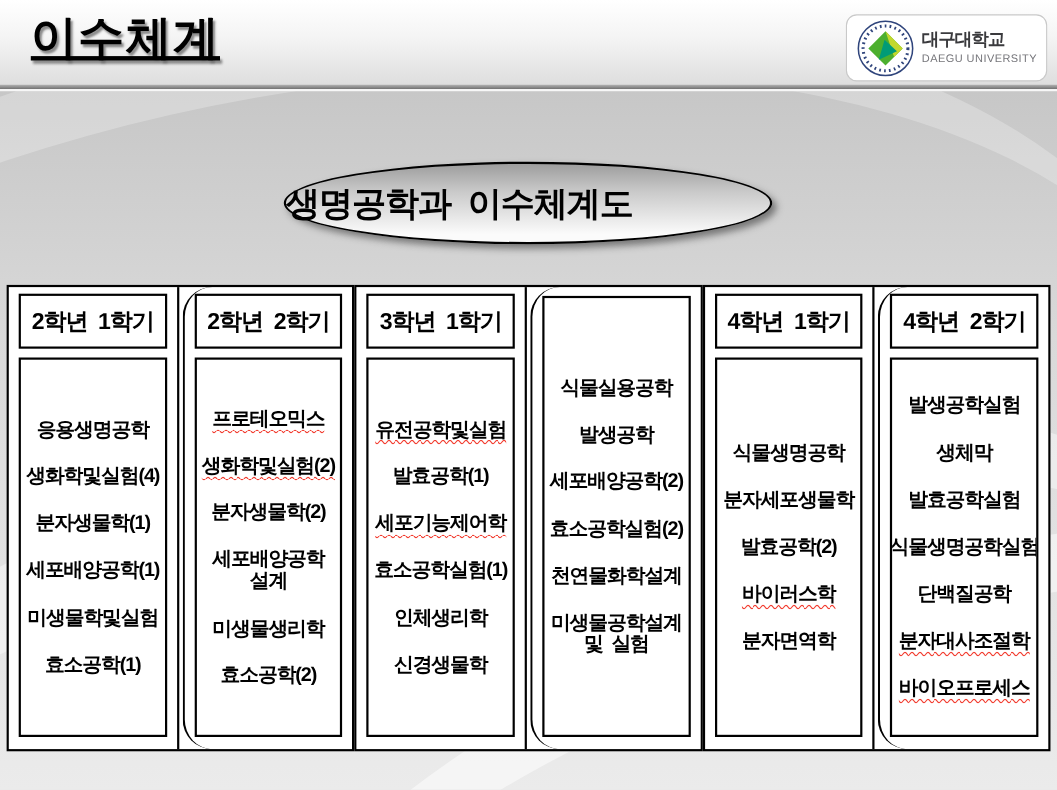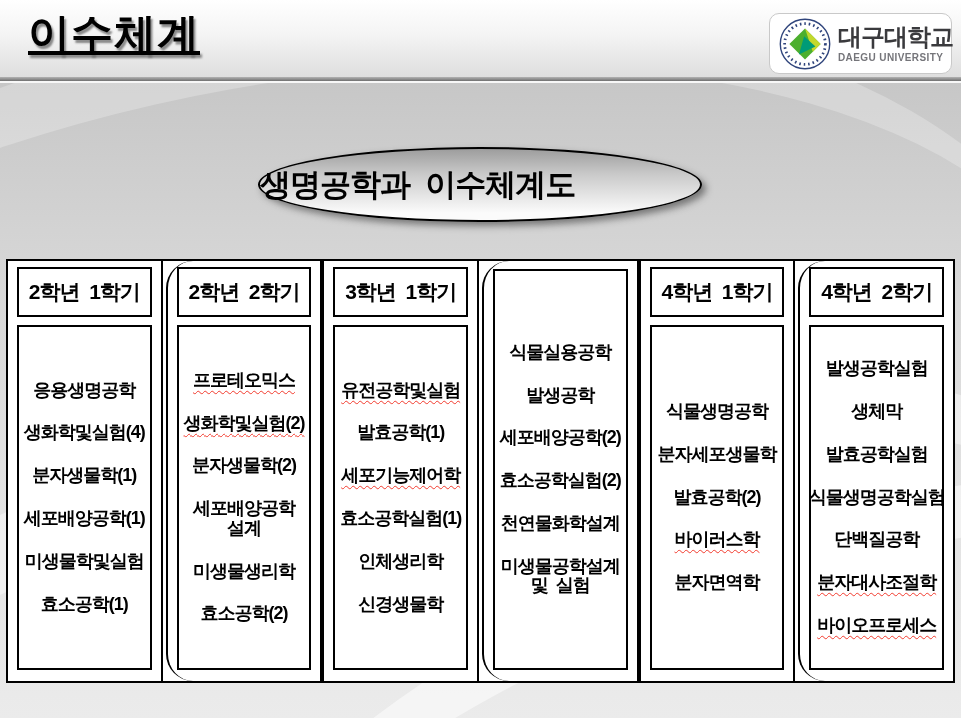--- a/index.html
+++ b/index.html
@@ -17,23 +17,23 @@
     background:linear-gradient(180deg,#b3b3b3,#707070); }
   .strip-line-light { position:absolute; top:81px; left:0; width:100%; height:2px;
     background:#f7f7f7; }
 
   
   .logo-badge { position:absolute; right:9px; top:13px; width:183px; height:61px;
     background:#fff; border:1px solid #c9c9c9; border-radius:10px;
     display:flex; align-items:center; padding:0 9px; gap:7px; }
   .seal { flex:0 0 auto; }
   .logo-text { display:flex; flex-direction:column; justify-content:center; }
-  .logo-ko { font-size:24px; font-weight:bold; color:#3a3a3d; line-height:1;
+  .logo-ko { font-size:16px; font-weight:bold; color:#3a3a3d; line-height:1;
     letter-spacing:-1px; white-space:pre; }
-  .logo-en { font-size:10px; font-weight:bold; color:#75757a; letter-spacing:.4px;
+  .logo-en { font-size:10px; font-weight:normal; color:#75757a; letter-spacing:.4px;
     margin-top:3px; white-space:pre; }
 
   
   .main { position:absolute; top:83px; left:0; width:100%; bottom:0; overflow:hidden;
     background:linear-gradient(180deg,#c7c7c7 0%,#d9d9d9 35%,#ebebeb 100%); }
   .swoosh { position:absolute; border-radius:50%; pointer-events:none; }
   .sw1 { width:1700px; height:950px; border-top:80px solid rgba(255,255,255,.42);
     transform:rotate(-14deg); left:-420px; top:300px; }
   .sw2 { width:1500px; height:850px; border-top:55px solid rgba(255,255,255,.5);
     transform:rotate(-17deg); left:120px; top:430px; }

